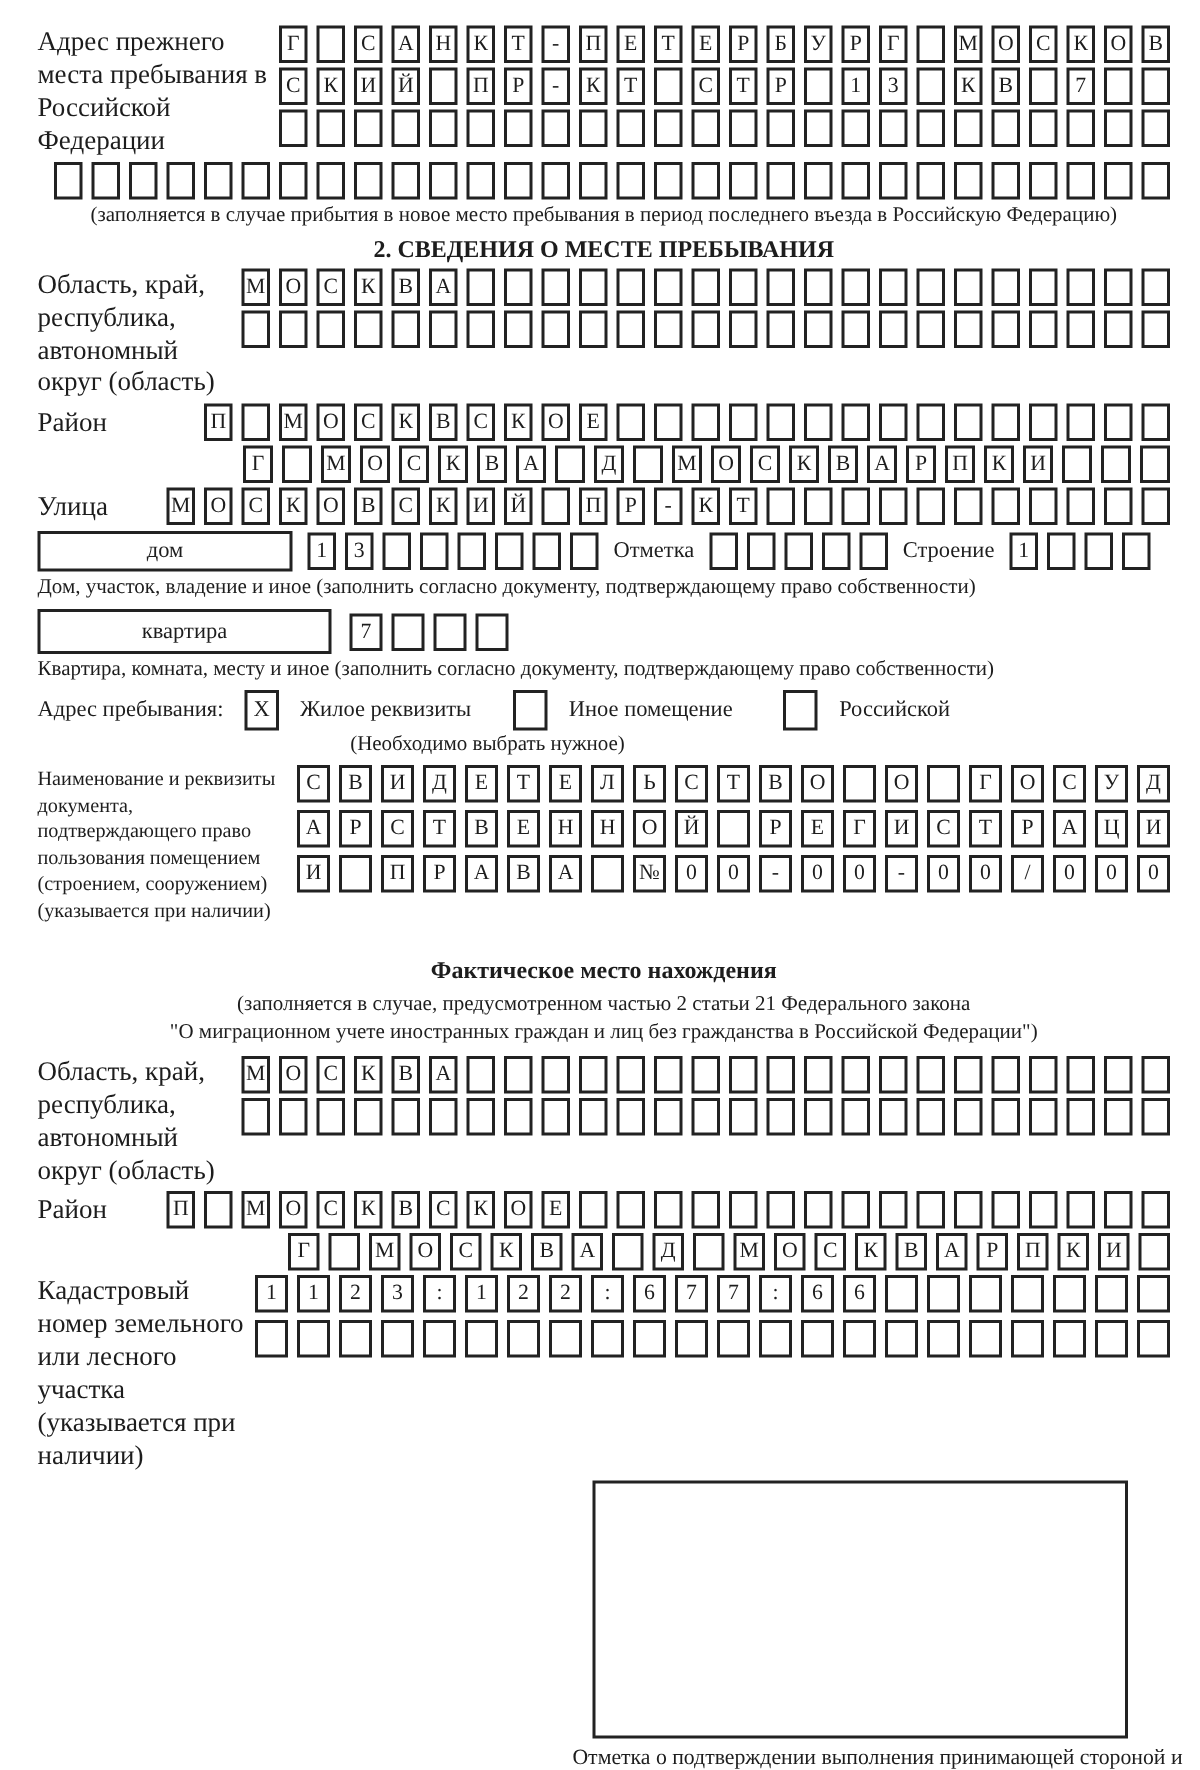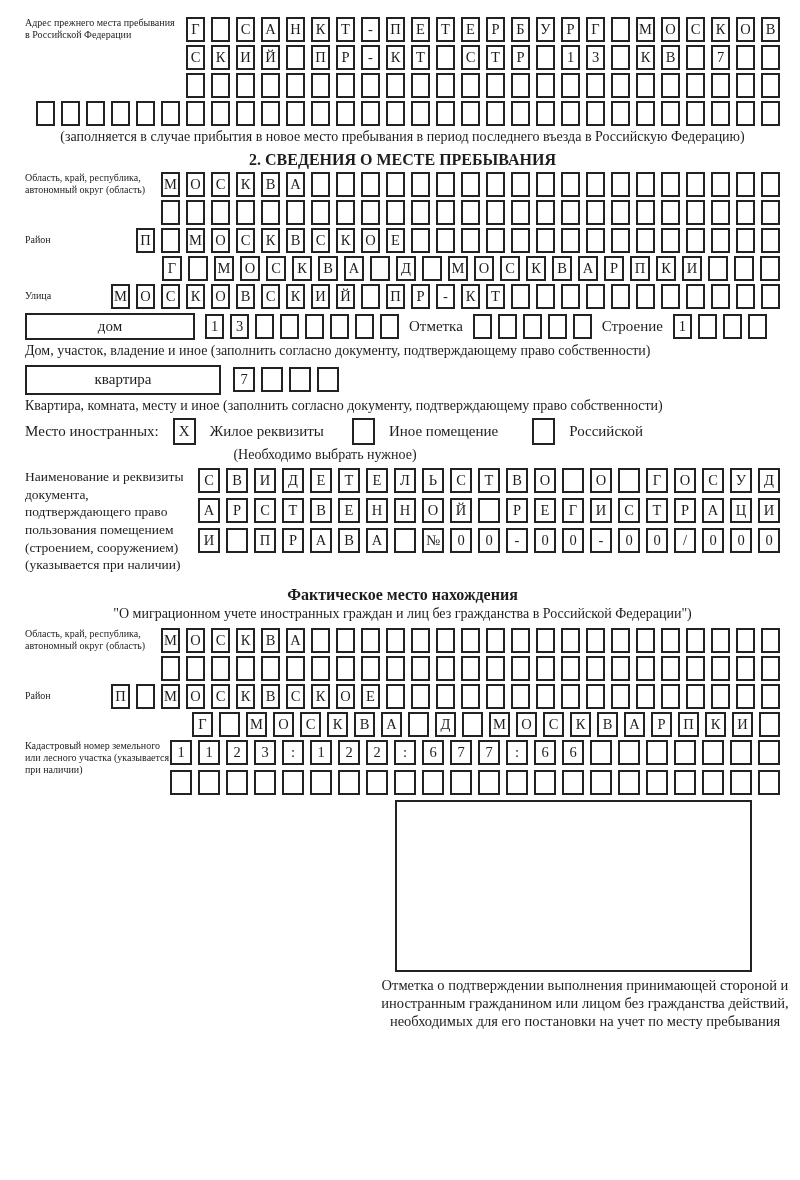--- a/index.html
+++ b/index.html
@@ -9,21 +9,21 @@
     box-sizing:border-box;
     padding:14px 20px 0 25px;
     background:#fff;
     overflow:hidden;
     font-family:"Liberation Serif","DejaVu Serif",serif;
     color:#1d1d1d;
   }
   .hdr-note{font-size:15px;text-align:right;padding-right:35px;margin-bottom:10px;}
   .field{display:flex;align-items:flex-start;margin-top:3px;}
   .field.vcenter{align-items:center;}
-  .flabel{flex:none;font-size:10px;line-height:1.22;}
+  .flabel{flex:none;font-size:18px;line-height:1.22;}
   .flabel.small{font-size:13.5px;line-height:1.3;}
   .frows{flex:1;display:flex;flex-direction:column;gap:3px;min-width:0;}
   .boxrow{display:flex;gap:6px;justify-content:flex-end;}
   .boxrow.left{justify-content:flex-start;}
   .cell{
     box-sizing:border-box;flex:none;
     width:19px;height:25px;
     border:2px solid #222;
     display:flex;align-items:center;justify-content:center;
     font-size:14.5px;background:#fff;
@@ -378,21 +378,21 @@
     <div class="boxrow left">
         <div class="cell" style="width: 22px;">7</div>
         <div class="cell" style="width: 22px;"></div>
         <div class="cell" style="width: 22px;"></div>
         <div class="cell" style="width: 22px;"></div>
       </div>
   </div>
   <div class="caption">Квартира, комната, месту и иное (заполнить согласно документу, подтверждающему право собственности)</div>
 
   <div class="chooserow">
-    <div class="inline-lbl">Место иностранных:</div>
+    <div class="inline-lbl">Адрес пребывания:</div>
     <div class="cbx">X</div>
     <div class="inline-lbl">Жилое реквизиты</div>
     <div class="cbx" style="margin-left:14px"></div>
     <div class="inline-lbl">Иное помещение</div>
     <div class="cbx" style="margin-left:20px"></div>
     <div class="inline-lbl">Российской</div>
   </div>
   <div class="choose-cap">(Необходимо выбрать нужное)</div>
 
   <div class="field" style="margin-top:5px">
@@ -463,21 +463,22 @@
           <div class="cell" style="width: 22px;">0</div>
           <div class="cell" style="width: 22px;">0</div>
           <div class="cell" style="width: 22px;">/</div>
           <div class="cell" style="width: 22px;">0</div>
           <div class="cell" style="width: 22px;">0</div>
           <div class="cell" style="width: 22px;">0</div>
         </div>
     </div>
   </div>
 
-  <div class="h-bold" style="margin-top:12px">Фактическое место нахождения</div>
+  <div class="h-bold" style="margin-top:24px">Фактическое место нахождения</div>
+  <div class="act-cap">(заполняется в случае, предусмотренном частью 2 статьи 21 Федерального закона</div>
   <div class="act-cap" style="margin-top:1px">"О миграционном учете иностранных граждан и лиц без гражданства в Российской Федерации")</div>
 
   <div class="field" style="margin-top:5px">
     <div class="flabel" style="width:135px">Область, край, республика, автономный округ (область)</div>
     <div class="frows">
       <div class="boxrow">
           <div class="cell">М</div>
           <div class="cell">О</div>
           <div class="cell">С</div>
           <div class="cell">К</div>

